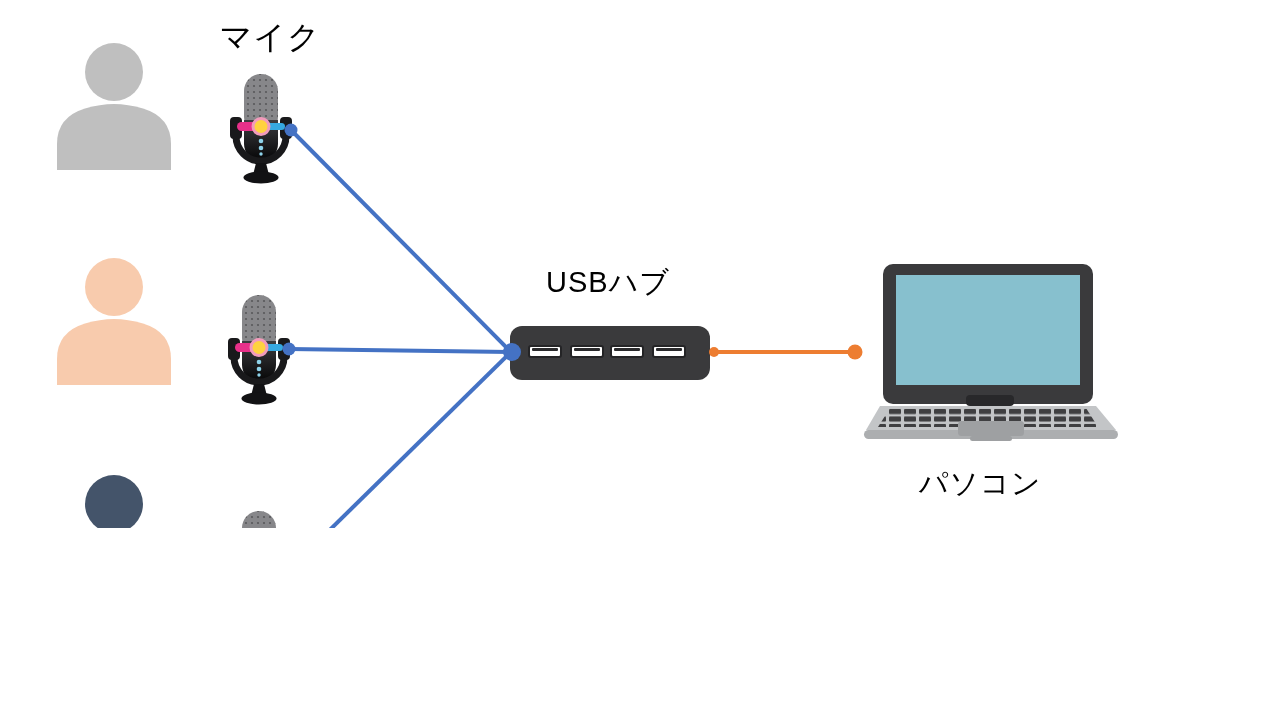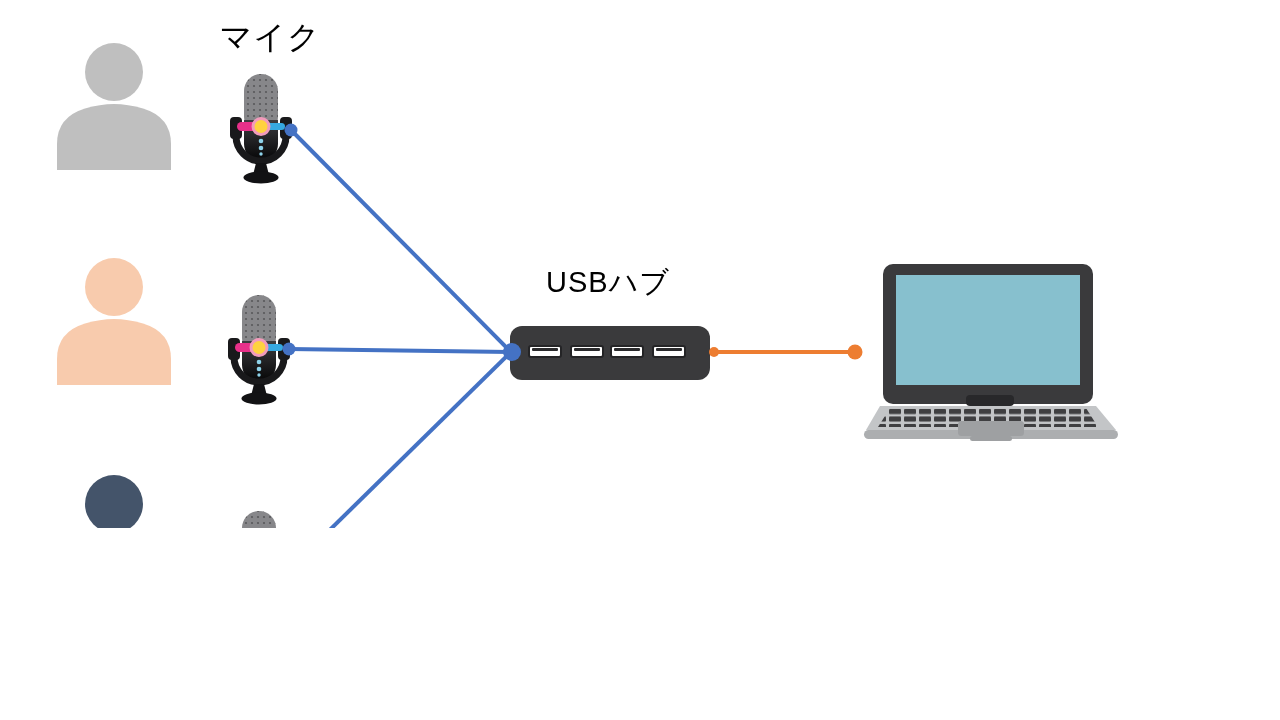--- a/index.html
+++ b/index.html
@@ -106,20 +106,21 @@
   </svg>
   <svg class="icon-layer" style="left:226px; top:293px" width="66" height="114">
     <use href="#mic-shape"></use>
   </svg>
   <svg class="icon-layer" style="left:226px; top:509px" width="66" height="114">
     <use href="#mic-shape"></use>
   </svg>
 
   <div class="label" style="left:180px; top:16px; width:180px; font-size:32px">マイク</div>
   <div class="label" style="left:508px; top:263px; width:200px">USBハブ</div>
+  <div class="label" style="left:880px; top:464px; width:200px">パソコン</div>
 
   <div class="hub">
     <div class="port" style="left:18px">
         <div class="slot"></div>
       </div>
     <div class="port" style="left:60px">
         <div class="slot"></div>
       </div>
     <div class="port" style="left:100px">
         <div class="slot"></div>

